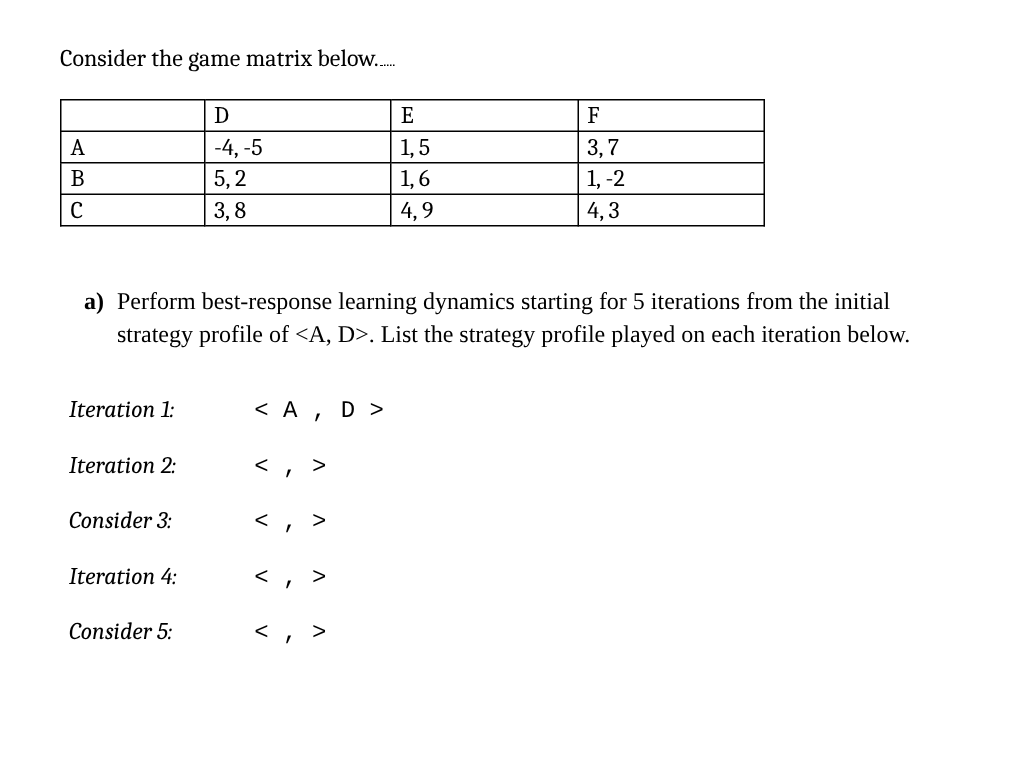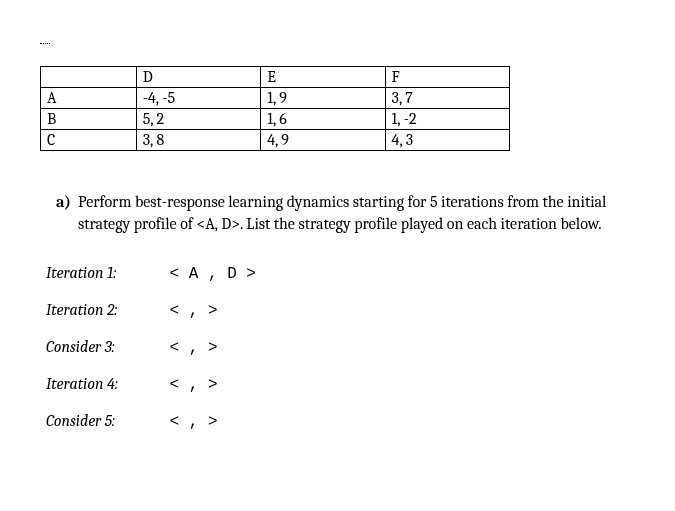--- a/index.html
+++ b/index.html
@@ -32,20 +32,21 @@
     table.game-matrix td.col-rowhead {
       width: 20%;
     }
     table.game-matrix td.col-strat {
       width: 26%;
     }
     .question {
       padding-left: 38px;
       margin-bottom: 28px;
       line-height: 1.4;
+      font-family: Liberation Serif, serif;
     }
     .qlabel {
       font-weight: bold;
       display: inline-block;
       margin-left: -22px;
       width: 22px;
     }
     .iteration-line {
       margin-bottom: 18px;
       padding-left: 6px;
@@ -63,35 +64,35 @@
       border-bottom: 1px dotted #000;
       display: inline-block;
       width: 10px;
       vertical-align: baseline;
     }
   </style>
 </head>
 <body>
 
 <div class="intro">
-  <span class="cursor-dot"></span>
+  <span>Consider the game matrix below.</span><span class="cursor-dot"></span>
 </div>
 
 <table class="game-matrix">
   <tbody>
       <tr>
     <td class="col-rowhead"></td>
     <td class="col-strat">D</td>
     <td class="col-strat">E</td>
     <td class="col-strat">F</td>
   </tr>
   <tr>
     <td class="col-rowhead">A</td>
     <td class="col-strat">-4, -5</td>
-    <td class="col-strat">1, 9</td>
+    <td class="col-strat">1, 5</td>
     <td class="col-strat">3, 7</td>
   </tr>
   <tr>
     <td class="col-rowhead">B</td>
     <td class="col-strat">5, 2</td>
     <td class="col-strat">1, 6</td>
     <td class="col-strat">1, -2</td>
   </tr>
   <tr>
     <td class="col-rowhead">C</td>

